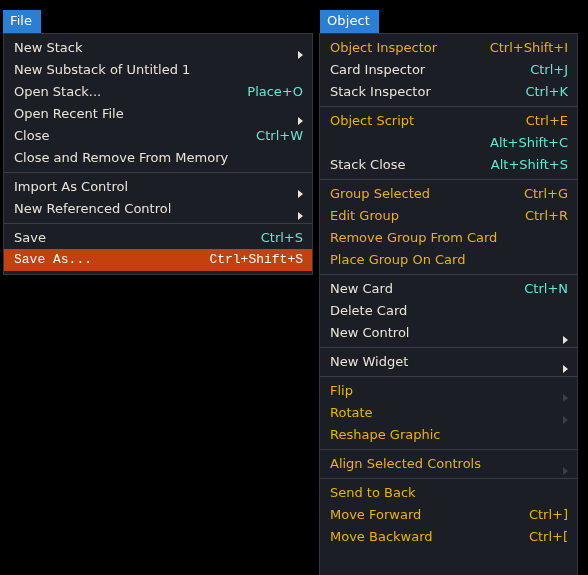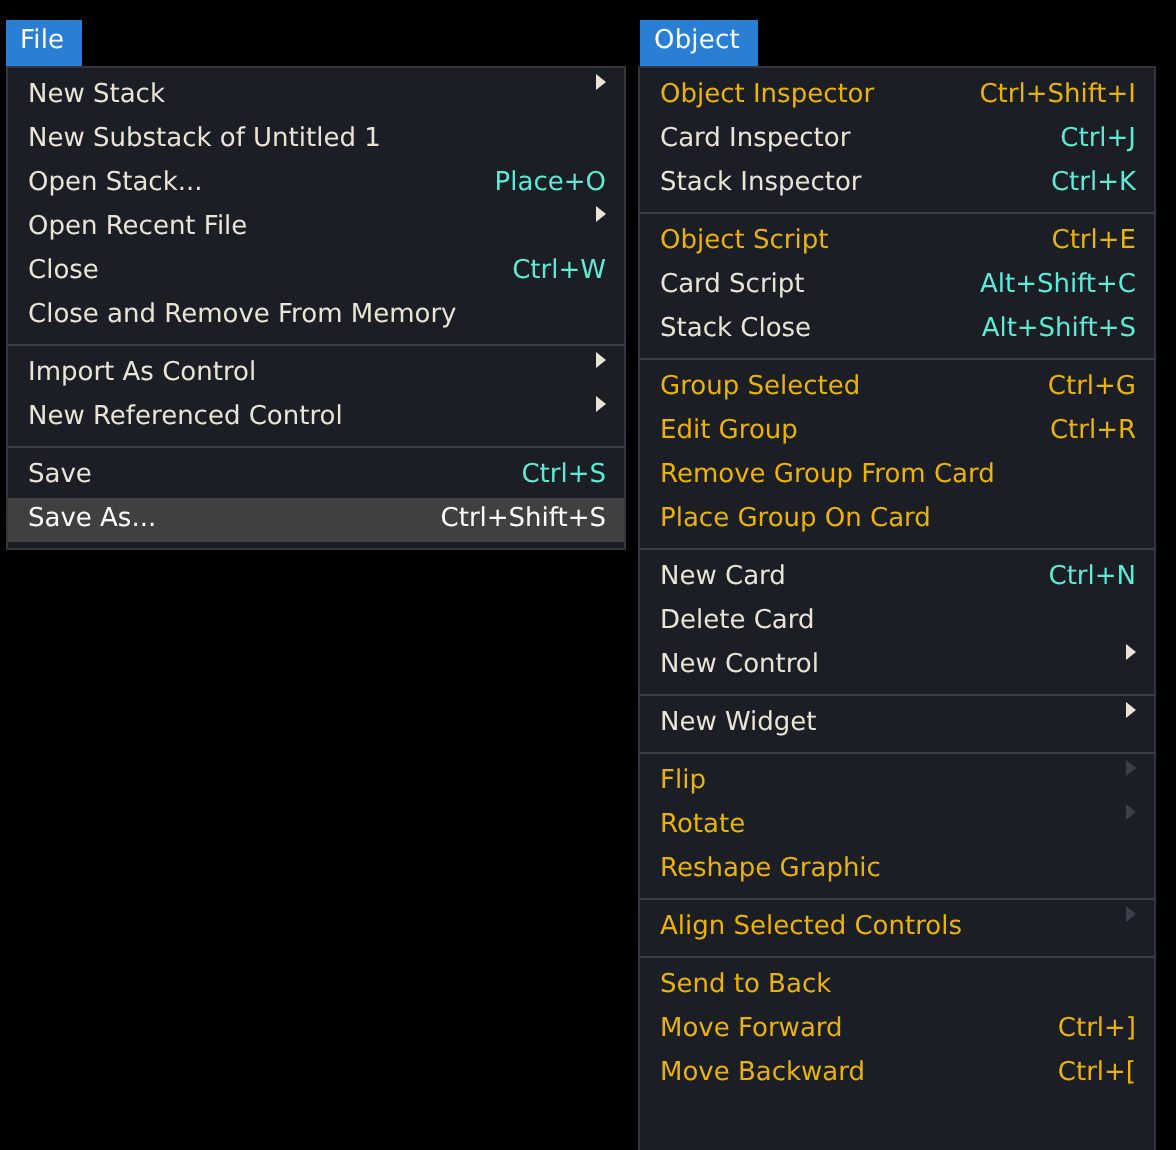--- a/index.html
+++ b/index.html
@@ -49,21 +49,21 @@
     top: 33px;
     width: 259px;
     height: 546px;
   }
 
   .menu-item {
     position: relative;
     height: 22px;
     line-height: 22px;
     display: flex;
-    align-items: flex-start;
+    align-items: flex-end;
     padding: 0 9px 0 10px;
     box-sizing: border-box;
     font-size: 13px;
     color: #e9e4d6;
     white-space: nowrap;
   }
   .menu-item .label {
     flex: 0 0 auto;
   }
   .menu-item .spacer { flex: 1 1 auto; }
@@ -71,21 +71,22 @@
     flex: 0 0 auto;
     color: #5eead4;
     font-size: 13px;
     padding-left: 14px;
   }
   .menu-item.disabled,
   .menu-item.disabled .accel {
     color: #eab308;
   }
   .menu-item.selected {
-    background: #404040;
+    background: #c2410c;
+    font-family: Liberation Mono, monospace;
   }
   .menu-item.selected,
   .menu-item.selected .accel {
     color: #ffffff;
   }
 
   
   .arrow {
     flex: 0 0 auto;
     width: 0;
@@ -181,21 +182,20 @@
       <span class="spacer"></span>
       <span class="accel">Ctrl+K</span>
     </div>
     <div class="separator"></div>
     <div class="menu-item disabled">
       <span class="label">Object Script</span>
       <span class="spacer"></span>
       <span class="accel">Ctrl+E</span>
     </div>
     <div class="menu-item">
-      <span class="label">Card Script</span>
       <span class="spacer"></span>
       <span class="accel">Alt+Shift+C</span>
     </div>
     <div class="menu-item">
       <span class="label">Stack Close</span>
       <span class="spacer"></span>
       <span class="accel">Alt+Shift+S</span>
     </div>
     <div class="separator"></div>
     <div class="menu-item disabled">

